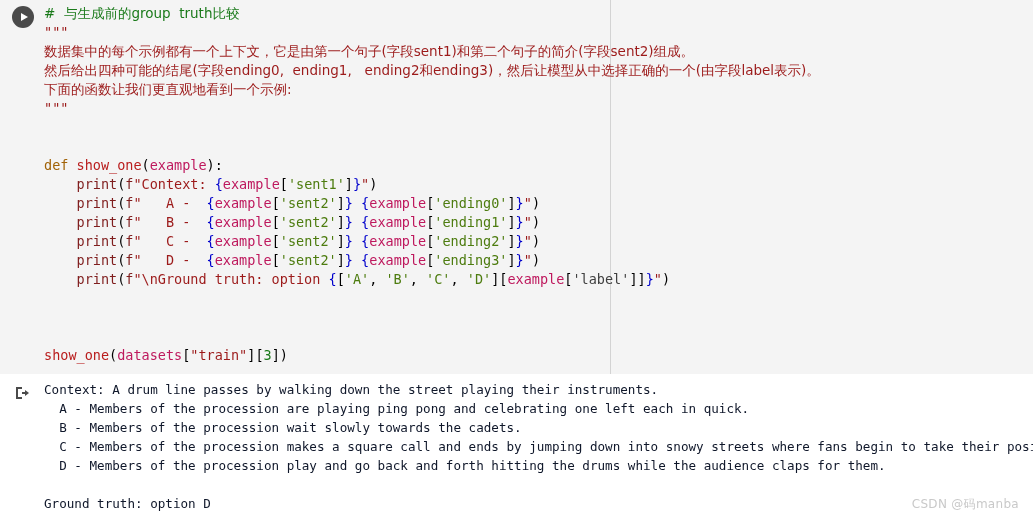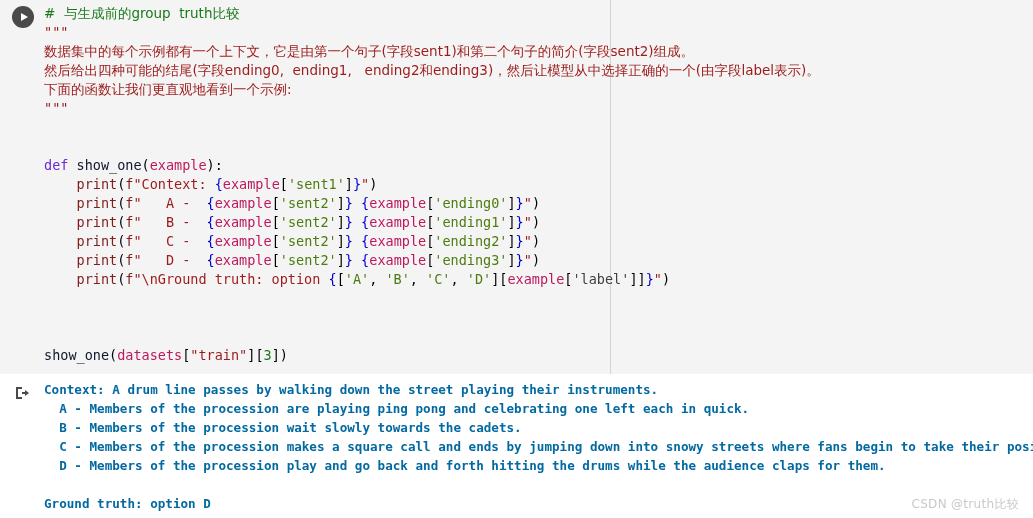--- a/index.html
+++ b/index.html
@@ -47,22 +47,22 @@
     font-size:13.5px;
     line-height:19px;
     white-space:pre;
     color:#000000;
   }
   .code-area .ln{height:19px;white-space:pre;}
 
   
   .tok-comment{color:#1a7a1a;}
   .tok-string {color:#9c1a1a;}
-  .tok-kw     {color:#6d28d9;}
-  .tok-fn     {color:#0f172a;}
+  .tok-kw     {color:#a16207;}
+  .tok-fn     {color:#b91c1c;}
   .tok-plain  {color:#000000;}
   .tok-brace  {color:#0000cc;}
   .tok-punct  {color:#000000;}
   .tok-num    {color:#1a7a1a;}
   .tok-var    {color:#be185d;}
   .tok-key    {color:#4d7c0f;}
   .tok-blue   {color:#7f1d1d;}
   .tok-teal   {color:#404040;}
 
   .cn{
@@ -78,22 +78,21 @@
   .out-icon{
     position:absolute;left:14px;top:11px;
     width:16px;height:16px;
   }
   .out-text{
     position:absolute;left:44px;top:6px;right:0;
     font-family:"DejaVu Sans Mono","Liberation Mono",monospace;
     font-size:12.6px;
     line-height:19px;
     white-space:pre;
-    color:#0369a1;
-    font-weight:bold;
+    color:#0f172a;
   }
   .out-text .ln{height:19px;white-space:pre;}
 
   .watermark{
     position:absolute;right:14px;bottom:5px;
     font-family:"DejaVu Sans","Liberation Sans",sans-serif;
     font-size:12px;
     color:#c9c9c9;
     letter-spacing:0.3px;
     user-select:none;
@@ -119,13 +118,13 @@
   <span class="out-icon">
     <svg width="16" height="16" viewBox="0 0 16 16" aria-hidden="true">
       <path d="M2 2 L8 2 L8 4 L4 4 L4 12 L8 12 L8 14 L2 14 Z" fill="#4a4a4a"></path>
       <rect x="8" y="7" width="4" height="2" fill="#4a4a4a"></rect>
       <path d="M11 5 L15 8 L11 11 Z" fill="#4a4a4a"></path>
     </svg>
   </span>
   <div class="out-text" id="out-text"><div class="ln">Context: A drum line passes by walking down the street playing their instruments.</div><div class="ln">  A - Members of the procession are playing ping pong and celebrating one left each in quick.</div><div class="ln">  B - Members of the procession wait slowly towards the cadets.</div><div class="ln">  C - Members of the procession makes a square call and ends by jumping down into snowy streets where fans begin to take their positions.</div><div class="ln">  D - Members of the procession play and go back and forth hitting the drums while the audience claps for them.</div><div class="ln">&nbsp;</div><div class="ln">Ground truth: option D</div></div>
 </div>
 
-<div class="watermark">CSDN @truth比较</div>
+<div class="watermark">CSDN @码manba</div>
 
 </body></html>

